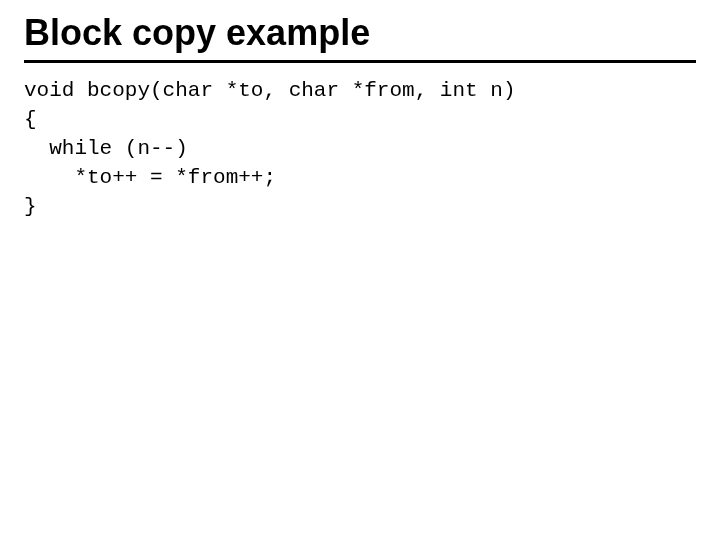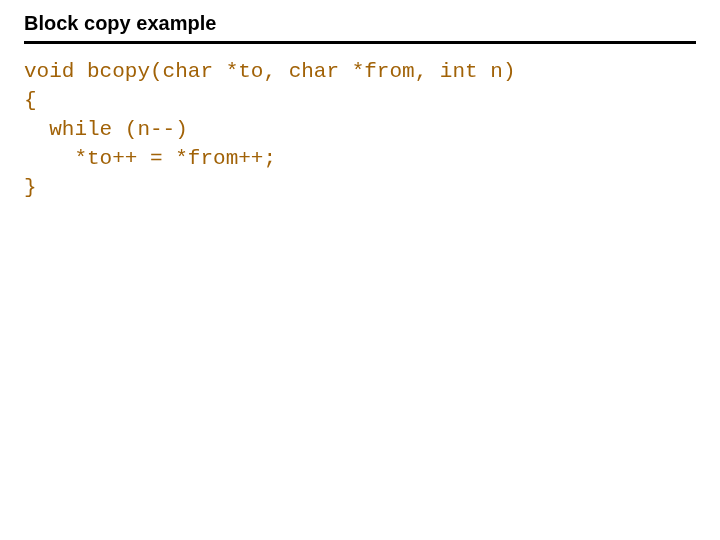--- a/index.html
+++ b/index.html
@@ -8,36 +8,36 @@
       width: 720px;
       height: 540px;
       background: #ffffff;
       font-family: Verdana, Geneva, sans-serif;
       overflow: hidden;
     }
     .slide {
       padding: 12px 24px 24px 24px;
     }
     .title {
-      font-size: 20px;
+      font-size: 36px;
       font-weight: bold;
       color: #000;
       margin: 0 0 6px 0;
       padding-bottom: 0;
     }
     .title-rule {
       border: none;
       border-top: 3px solid #000;
       margin: 0 0 14px 0;
     }
     .code-block {
       font-family: "Courier New", Courier, monospace;
       font-size: 21px;
       line-height: 1.38;
-      color: #a16207;
+      color: #000000;
       white-space: pre;
     }
   </style>
 </head>
 <body>
 
 <div class="slide">
   <h1 class="title">Block copy example</h1>
   <hr class="title-rule">
   <div class="code-block"><span>void bcopy(char *to, char *from, int n)</span>

